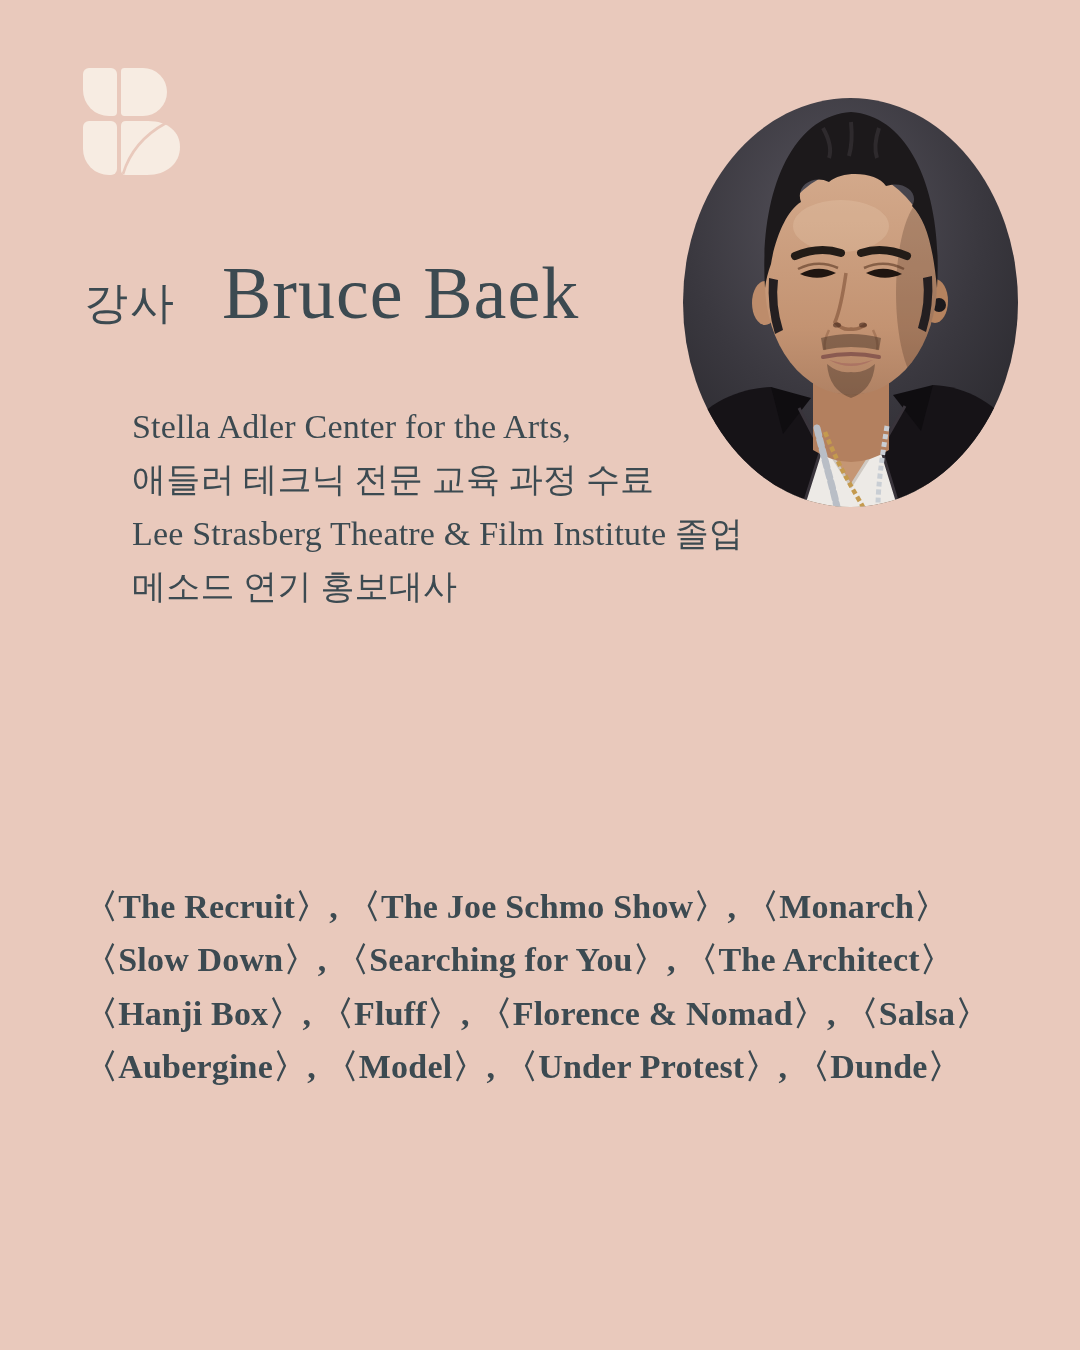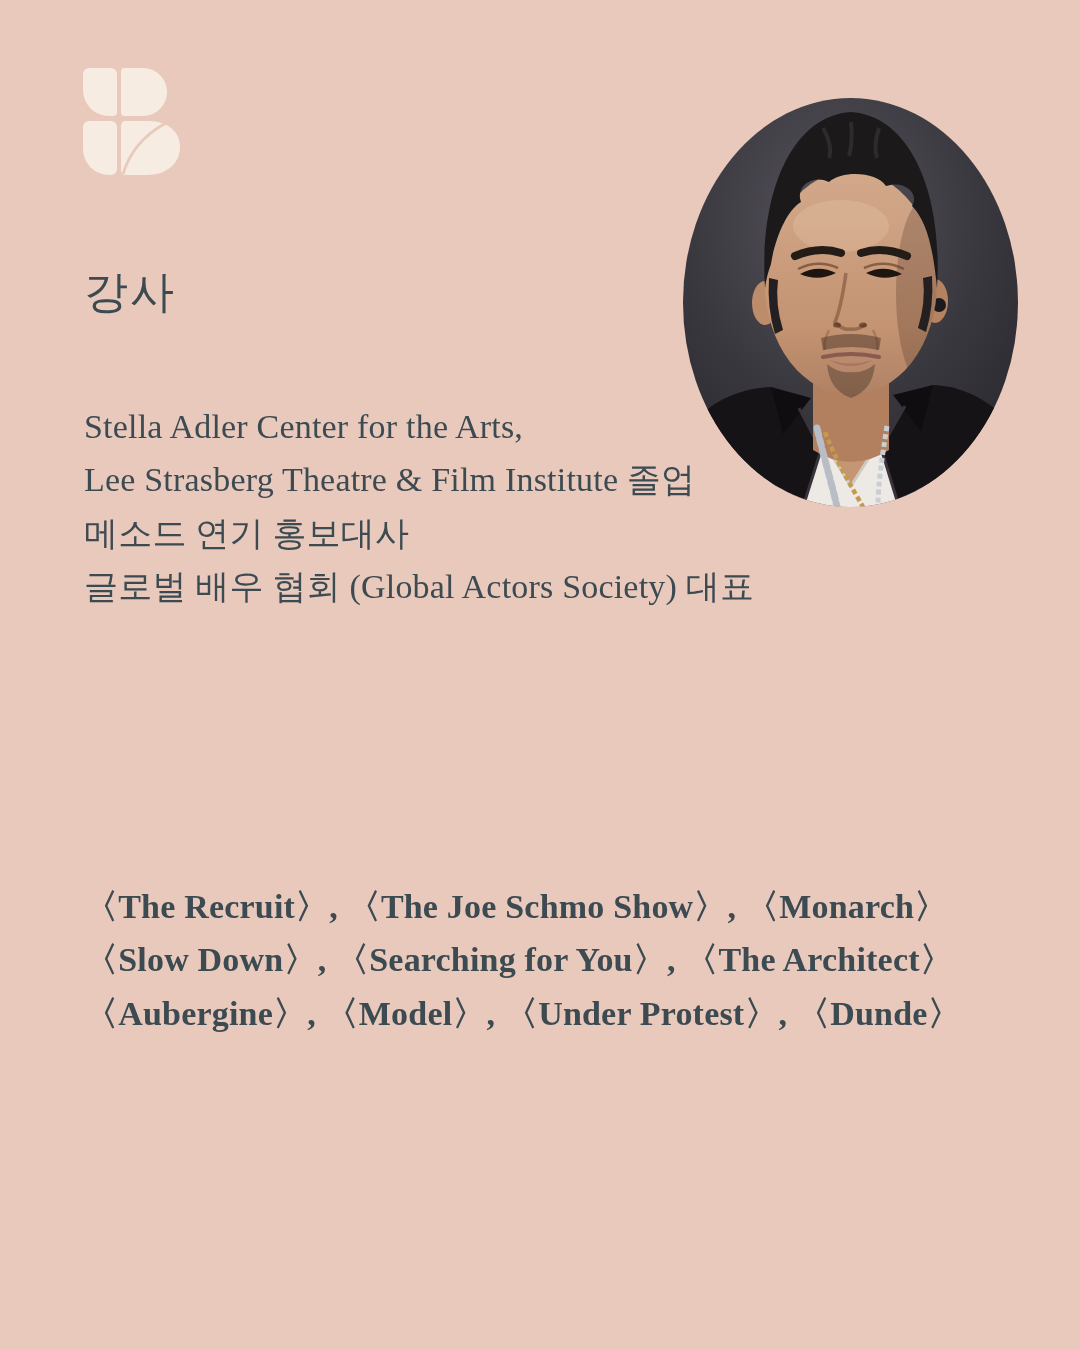--- a/index.html
+++ b/index.html
@@ -37,21 +37,21 @@
   }
   .title-role { font-size:44px; letter-spacing:2px; }
   .title-name { font-size:74px; letter-spacing:1px; }
 
   
   .textblock {
     position:absolute; left:84px;
     font-size:34px; line-height:53.4px;
     letter-spacing:0.2px; white-space:nowrap;
   }
-  .credentials { top:400px; }
+  .credentials { top:400px;margin-left:48px; }
   .filmography { top:880px;font-weight:bold; }
 </style>
 </head>
 <body>
 
 <div class="poster">
 
   <div class="logo">
     <div class="piece logo-tl"></div>
     <div class="piece logo-tr"></div>
@@ -126,28 +126,30 @@
       <path d="M144,266 Q146,292 168,300 Q190,292 192,266 Q180,276 168,274 Q156,276 144,266 Z" fill="rgba(62,44,34,0.4)"></path>
 
       <path d="M134,330 C142,364 150,390 154,409" stroke="#b9bec6" stroke-width="7" fill="none" stroke-dasharray="7 4" stroke-linecap="round"></path>
       <path d="M142,334 C158,374 172,394 180,409" stroke="#c49a4e" stroke-width="4.5" fill="none" stroke-dasharray="5 3"></path>
       <path d="M204,328 C199,360 195,386 195,409" stroke="#c9ced4" stroke-width="5" fill="none" stroke-dasharray="5 3"></path>
     </svg>
   </div>
 
   <div class="title-row">
     <span class="title-role">강사</span>
+    <span class="title-name">Bruce Baek</span>
   </div>
 
   <div class="textblock credentials">
     <div>Stella Adler Center for the Arts,</div>
+    <div>애들러 테크닉 전문 교육 과정 수료</div>
     <div>Lee Strasberg Theatre &amp; Film Institute 졸업</div>
     <div>메소드 연기 홍보대사</div>
-    <div>글로벌 배우 협회 (Global Actors Society) 대표</div>
   </div>
 
   <div class="textblock filmography">
     <div>〈The Recruit〉, 〈The Joe Schmo Show〉, 〈Monarch〉</div>
     <div>〈Slow Down〉, 〈Searching for You〉, 〈The Architect〉</div>
+    <div>〈Hanji Box〉, 〈Fluff〉, 〈Florence &amp; Nomad〉, 〈Salsa〉</div>
     <div>〈Aubergine〉, 〈Model〉, 〈Under Protest〉, 〈Dunde〉</div>
   </div>
 
 </div>
 
 </body></html>

